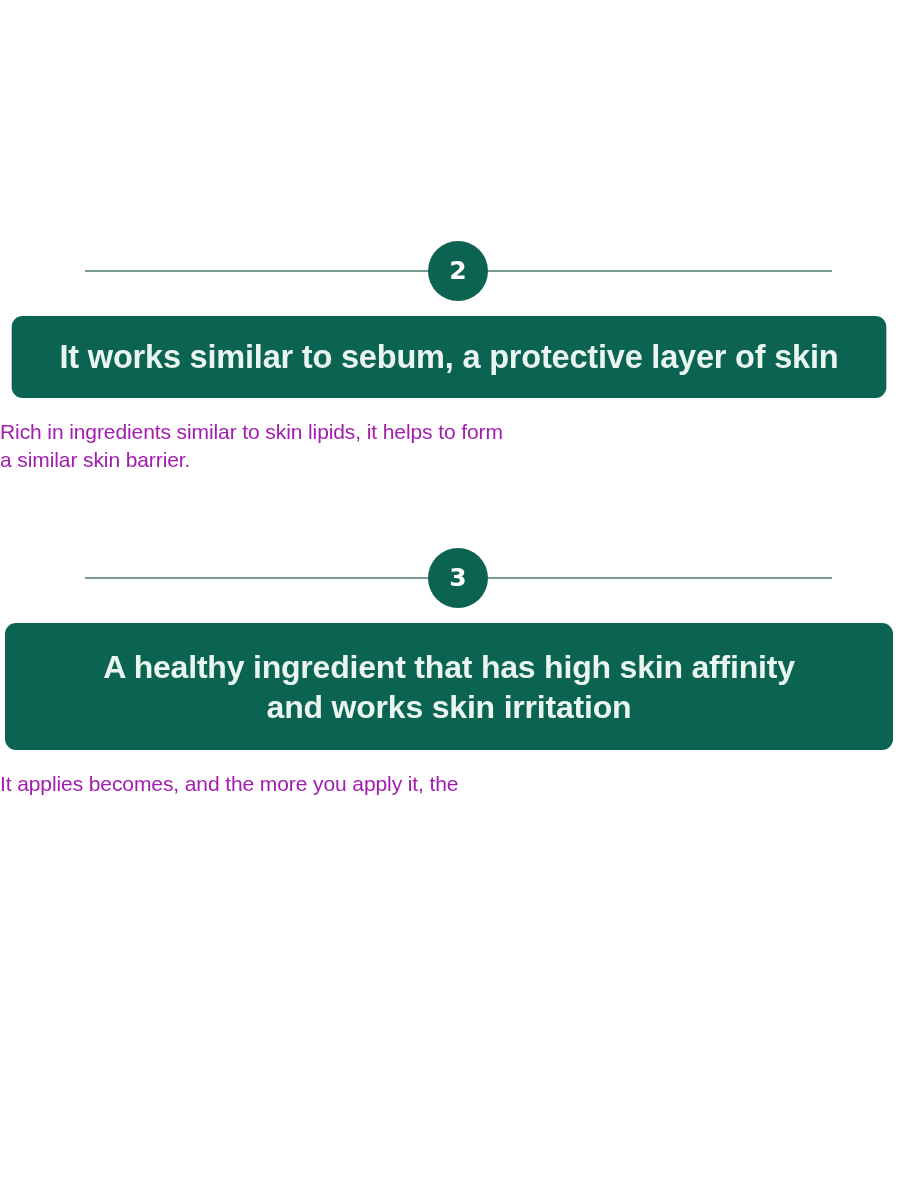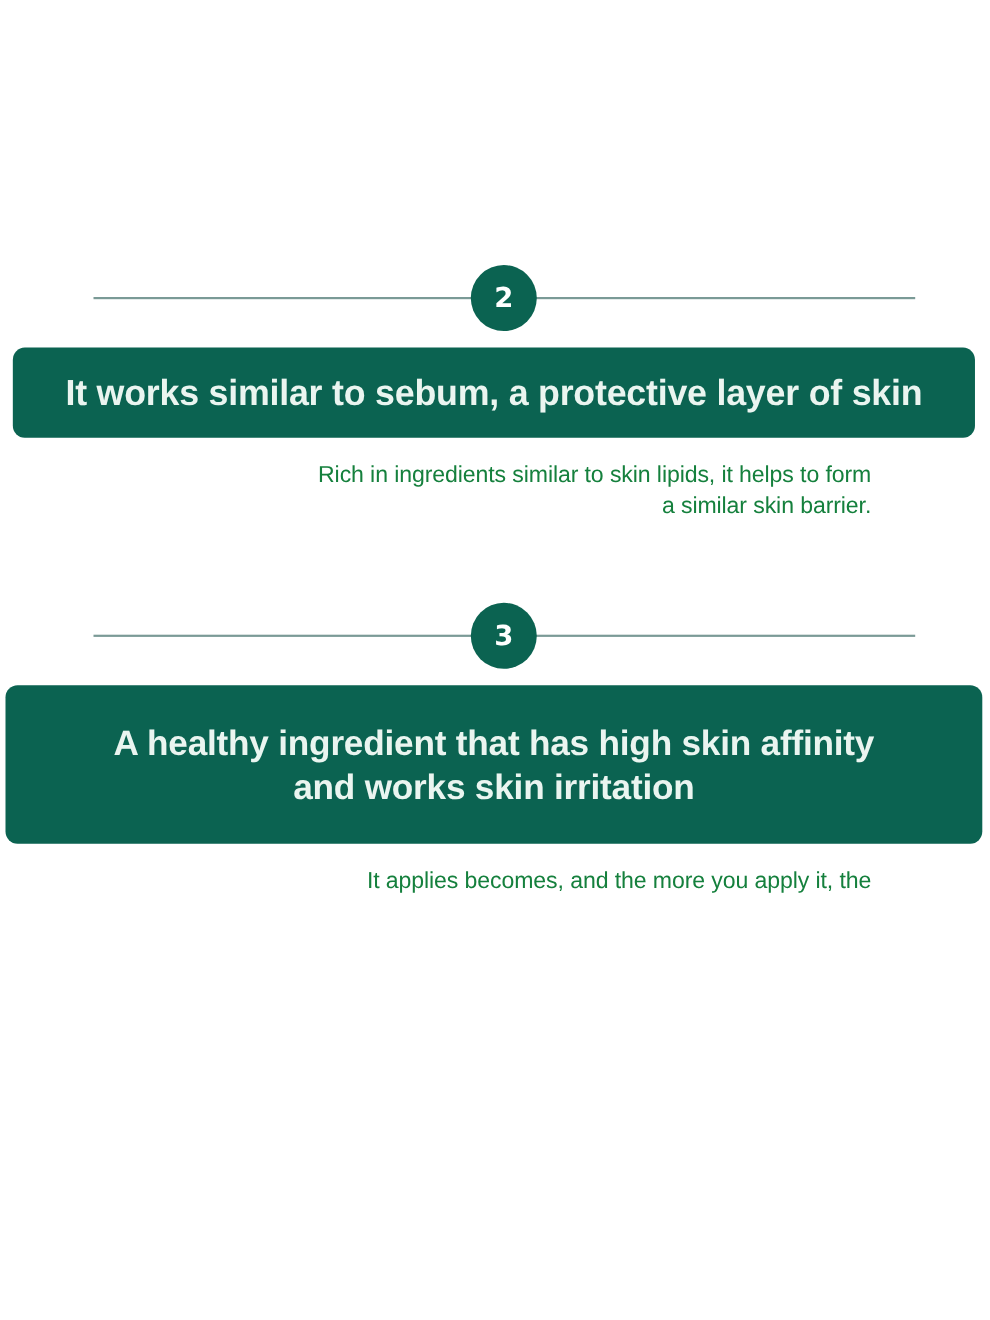--- a/index.html
+++ b/index.html
@@ -81,34 +81,34 @@
   .banner-1 {
     height: 82px;
     font-size: 33px;
     transform: scaleX(0.985);
   }
   .banner-1 .banner-text {
     white-space: nowrap;
     padding: 0 4px;
   }
   .banner-2 {
-    height: 144px;
+    height: 127px;
     font-size: 32px;
     line-height: 40px;
   }
   .banner-2 .banner-text {
     padding: 0 26px;
   }
 
   
   .caption {
     margin-top: 20px;
     width: 792px;
-    text-align: right;
-    color: #15803d;
+    text-align: left;
+    color: #a21caf;
     font-family: "Liberation Sans", sans-serif;
     font-weight: 400;
     font-size: 21px;
     line-height: 28px;
     letter-spacing: -0.1px;
   }
   .caption .line {
     display: block;
   }
 </style>

